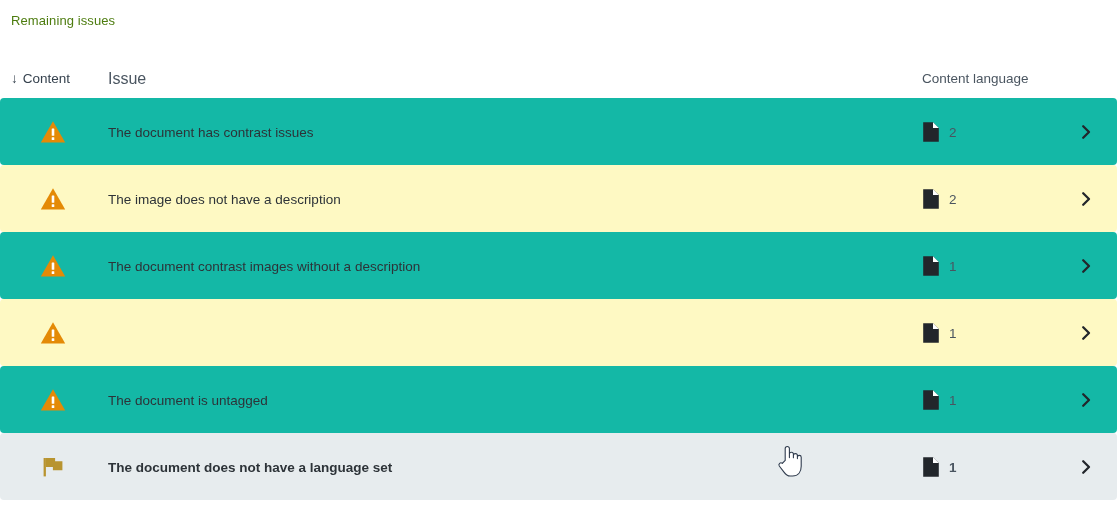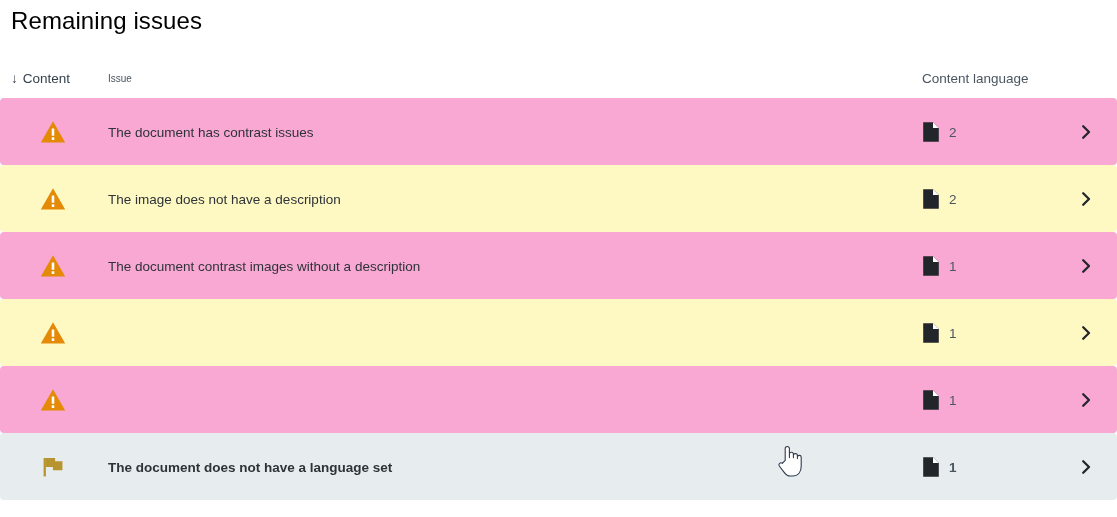--- a/index.html
+++ b/index.html
@@ -21,23 +21,23 @@
     top: 0;
     width: 1117px;
     height: 517px;
     background: #ffffff;
   }
 
   .page-title {
     position: absolute;
     left: 11px;
     top: 8px;
-    font-size: 24px;
+    font-size: 13px;
     line-height: 26px;
-    color: #000000;
+    color: #4d7c0f;
     font-weight: 400;
     letter-spacing: 0.1px;
     white-space: nowrap;
   }
 
   
   .table {
     position: absolute;
     left: 0;
     top: 62px;
@@ -66,21 +66,21 @@
     font-size: 13.5px;
     line-height: 18px;
     color: #35414d;
     display: inline-block;
   }
 
   .col-issue-head {
     position: absolute;
     left: 108px;
     top: 8px;
-    font-size: 10px;
+    font-size: 16px;
     line-height: 18px;
     color: #4a5560;
     white-space: nowrap;
   }
 
   .col-content-head {
     position: absolute;
     left: 922px;
     top: 8px;
     font-size: 13.5px;
@@ -96,21 +96,21 @@
 
   .row {
     position: relative;
     height: 67px;
     width: 1117px;
     margin: 0;
     border-radius: 4px;
     background: #fef9c3;
   }
   .row.alt {
-    background: #f9a8d4;
+    background: #14b8a6;
   }
   .row.hovered {
     background: #e7ecee;
     font-weight: bold;
   }
 
   .row-sev {
     position: absolute;
     left: 40px;
     top: 50%;
@@ -293,20 +293,21 @@
           </div>
         </div>
         <div class="row alt">
           <div class="row-sev">
             <svg width="26" height="26" viewBox="0 0 26 26">
               <path d="M13 2.2 L25.2 23.4 H0.8 Z" fill="#e48a06"></path>
               <rect x="11.7" y="9.6" width="2.6" height="7.2" rx="0.5" fill="#ffffff"></rect>
               <rect x="11.7" y="18.3" width="2.6" height="2.6" rx="0.5" fill="#ffffff"></rect>
             </svg>
           </div>
+          <div class="row-issue">The document is untagged</div>
           <div class="row-content">
             <span>
               <svg width="18" height="21" viewBox="0 0 18 21">
                 <path d="M1.2 0.8 H11.0 L16.8 6.5 V20.2 H1.2 Z" fill="#22262b"></path>
                 <path d="M11.0 0.8 L16.8 6.5 H11.0 Z" fill="#ffffff"></path>
               </svg>
             </span>
             <span class="doc-count">1</span>
           </div>
           <div class="row-chevron">

